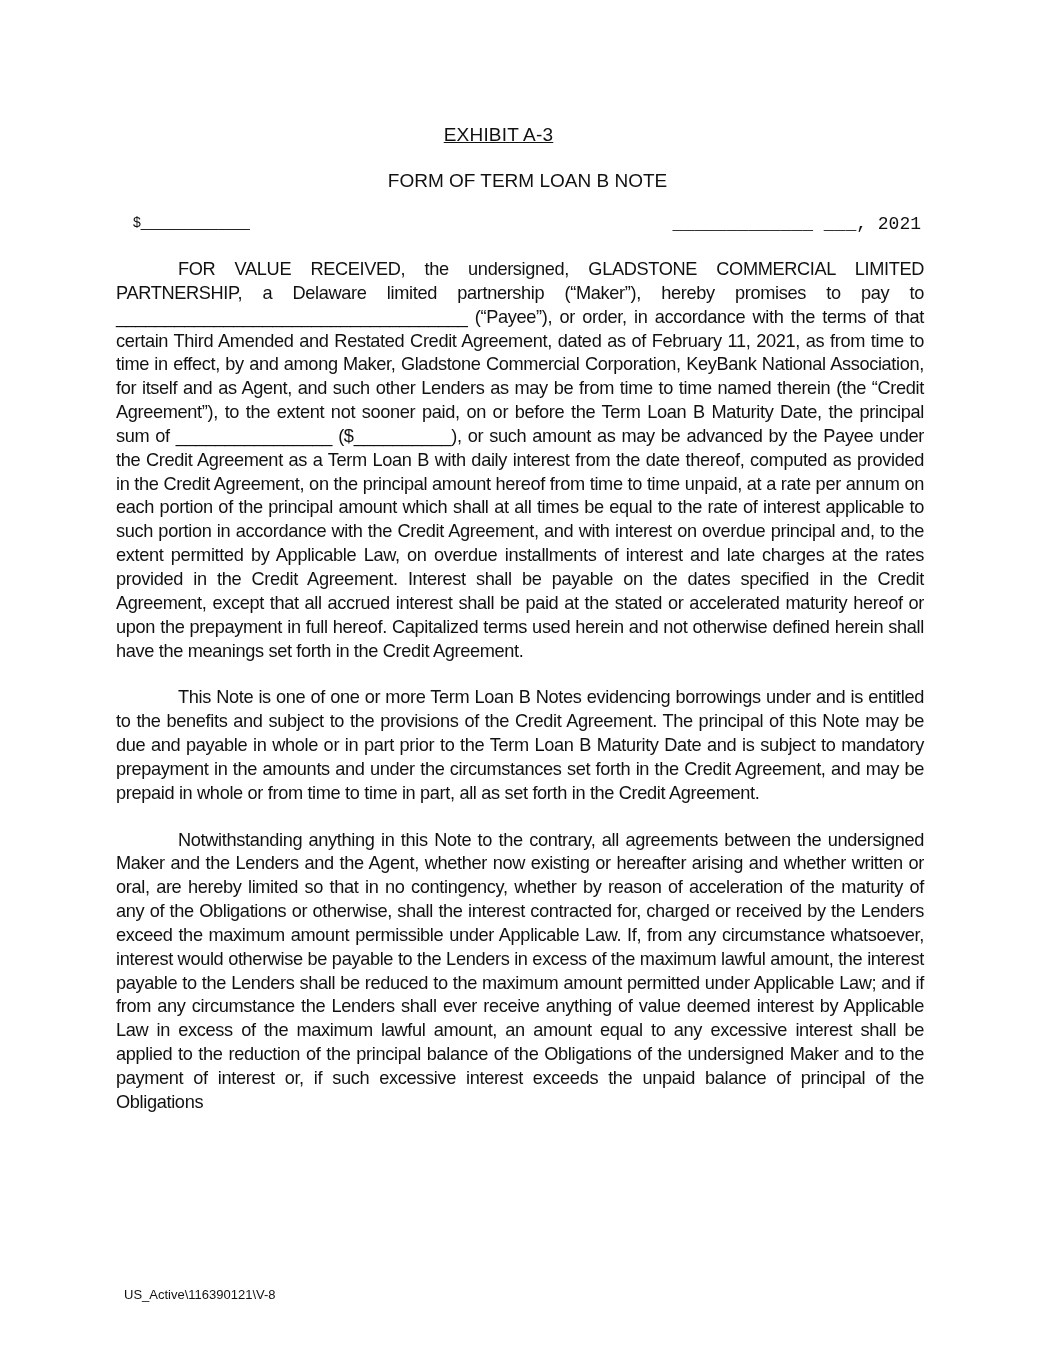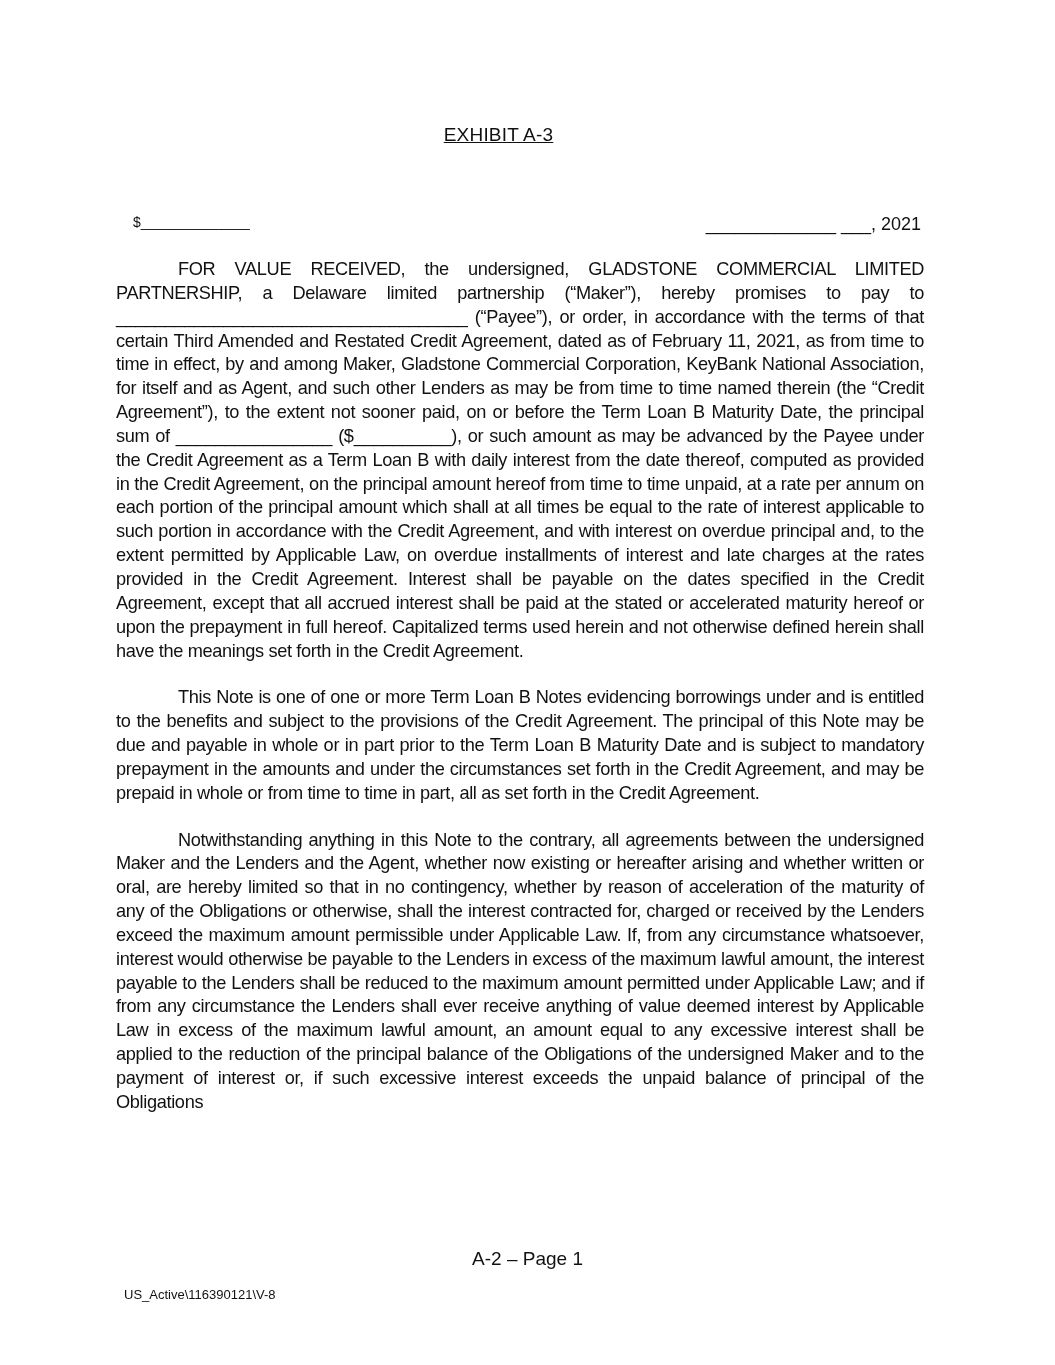--- a/index.html
+++ b/index.html
@@ -4,38 +4,38 @@
 <style>
   html, body { margin: 0; padding: 0; background: #ffffff; }
   body { width: 1055px; height: 1365px; position: relative; overflow: hidden;
          font-family: "Liberation Sans", sans-serif; color: #111; }
   .page { position: absolute; left: 0; top: 0; width: 1055px; height: 1365px; }
   .exhibit { position: absolute; top: 124px; left: 0; width: 997px; text-align: center;
              font-size: 19px; text-decoration: underline; letter-spacing: 0.2px; }
   .form-title { position: absolute; top: 170px; left: 0; width: 1055px; text-align: center;
                 font-size: 19px; }
   .amount-line { position: absolute; top: 214px; left: 133px; font-size: 14px; }
-  .date-line { position: absolute; top: 214px; right: 134px; font-size: 18px; }
+  .date-line { position: absolute; top: 214px; right: 134px; font-size: 18px; font-family: Liberation Mono, monospace; }
   .body { position: absolute; top: 258px; left: 116px; width: 808px;
           font-size: 18.2px; line-height: 23.85px; text-align: justify;
           font-stretch: condensed; letter-spacing: -0.35px; }
   .body p { margin: 0 0 23px 0; text-indent: 62px; }
   .footer-page { position: absolute; top: 1248px; left: 0; width: 1055px; text-align: center;
                  font-size: 19px; }
   .footer-id { position: absolute; top: 1287px; left: 124px; font-size: 13px; }
 </style>
 </head>
 <body>
 
 <div class="page">
   <div class="exhibit">EXHIBIT A-3</div>
+  <div class="form-title">FORM OF TERM LOAN B NOTE</div>
   <div class="amount-line">$______________</div>
   <div class="date-line">_____________ ___, 2021</div>
 
   <div class="body">
     <p>FOR VALUE RECEIVED, the undersigned, GLADSTONE COMMERCIAL LIMITED PARTNERSHIP, a Delaware limited partnership (“Maker”), hereby promises to pay to ____________________________________ (“Payee”), or order, in accordance with the terms of that certain Third Amended and Restated Credit Agreement, dated as of February 11, 2021, as from time to time in effect, by and among Maker, Gladstone Commercial Corporation, KeyBank National Association, for itself and as Agent, and such other Lenders as may be from time to time named therein (the “Credit Agreement”), to the extent not sooner paid, on or before the Term Loan B Maturity Date, the principal sum of ________________ ($__________), or such amount as may be advanced by the Payee under the Credit Agreement as a Term Loan B with daily interest from the date thereof, computed as provided in the Credit Agreement, on the principal amount hereof from time to time unpaid, at a rate per annum on each portion of the principal amount which shall at all times be equal to the rate of interest applicable to such portion in accordance with the Credit Agreement, and with interest on overdue principal and, to the extent permitted by Applicable Law, on overdue installments of interest and late charges at the rates provided in the Credit Agreement.  Interest shall be payable on the dates specified in the Credit Agreement, except that all accrued interest shall be paid at the stated or accelerated maturity hereof or upon the prepayment in full hereof.  Capitalized terms used herein and not otherwise defined herein shall have the meanings set forth in the Credit Agreement.</p>
     <p>This Note is one of one or more Term Loan B Notes evidencing borrowings under and is entitled to the benefits and subject to the provisions of the Credit Agreement.  The principal of this Note may be due and payable in whole or in part prior to the Term Loan B Maturity Date and is subject to mandatory prepayment in the amounts and under the circumstances set forth in the Credit Agreement, and may be prepaid in whole or from time to time in part, all as set forth in the Credit Agreement.</p>
     <p>Notwithstanding anything in this Note to the contrary, all agreements between the undersigned Maker and the Lenders and the Agent, whether now existing or hereafter arising and whether written or oral, are hereby limited so that in no contingency, whether by reason of acceleration of the maturity of any of the Obligations or otherwise, shall the interest contracted for, charged or received by the Lenders exceed the maximum amount permissible under Applicable Law.  If, from any circumstance whatsoever, interest would otherwise be payable to the Lenders in excess of the maximum lawful amount, the interest payable to the Lenders shall be reduced to the maximum amount permitted under Applicable Law; and if from any circumstance the Lenders shall ever receive anything of value deemed interest by Applicable Law in excess of the maximum lawful amount, an amount equal to any excessive interest shall be applied to the reduction of the principal balance of the Obligations of the undersigned Maker and to the payment of interest or, if such excessive interest exceeds the unpaid balance of principal of the Obligations</p>
   </div>
 
-  <div class="footer-page">A-2 – Page 1</div>
   <div class="footer-id">US_Active\116390121\V-8</div>
 </div>
 
 </body></html>

